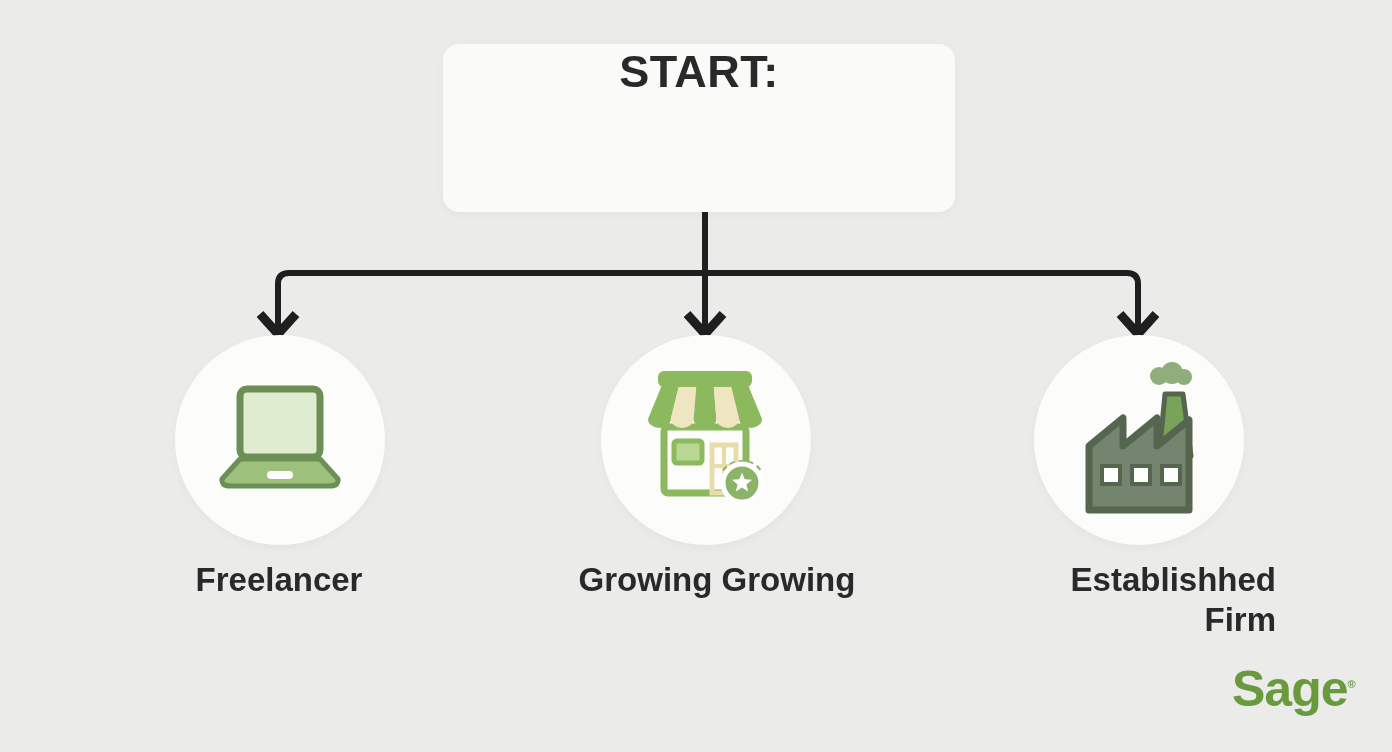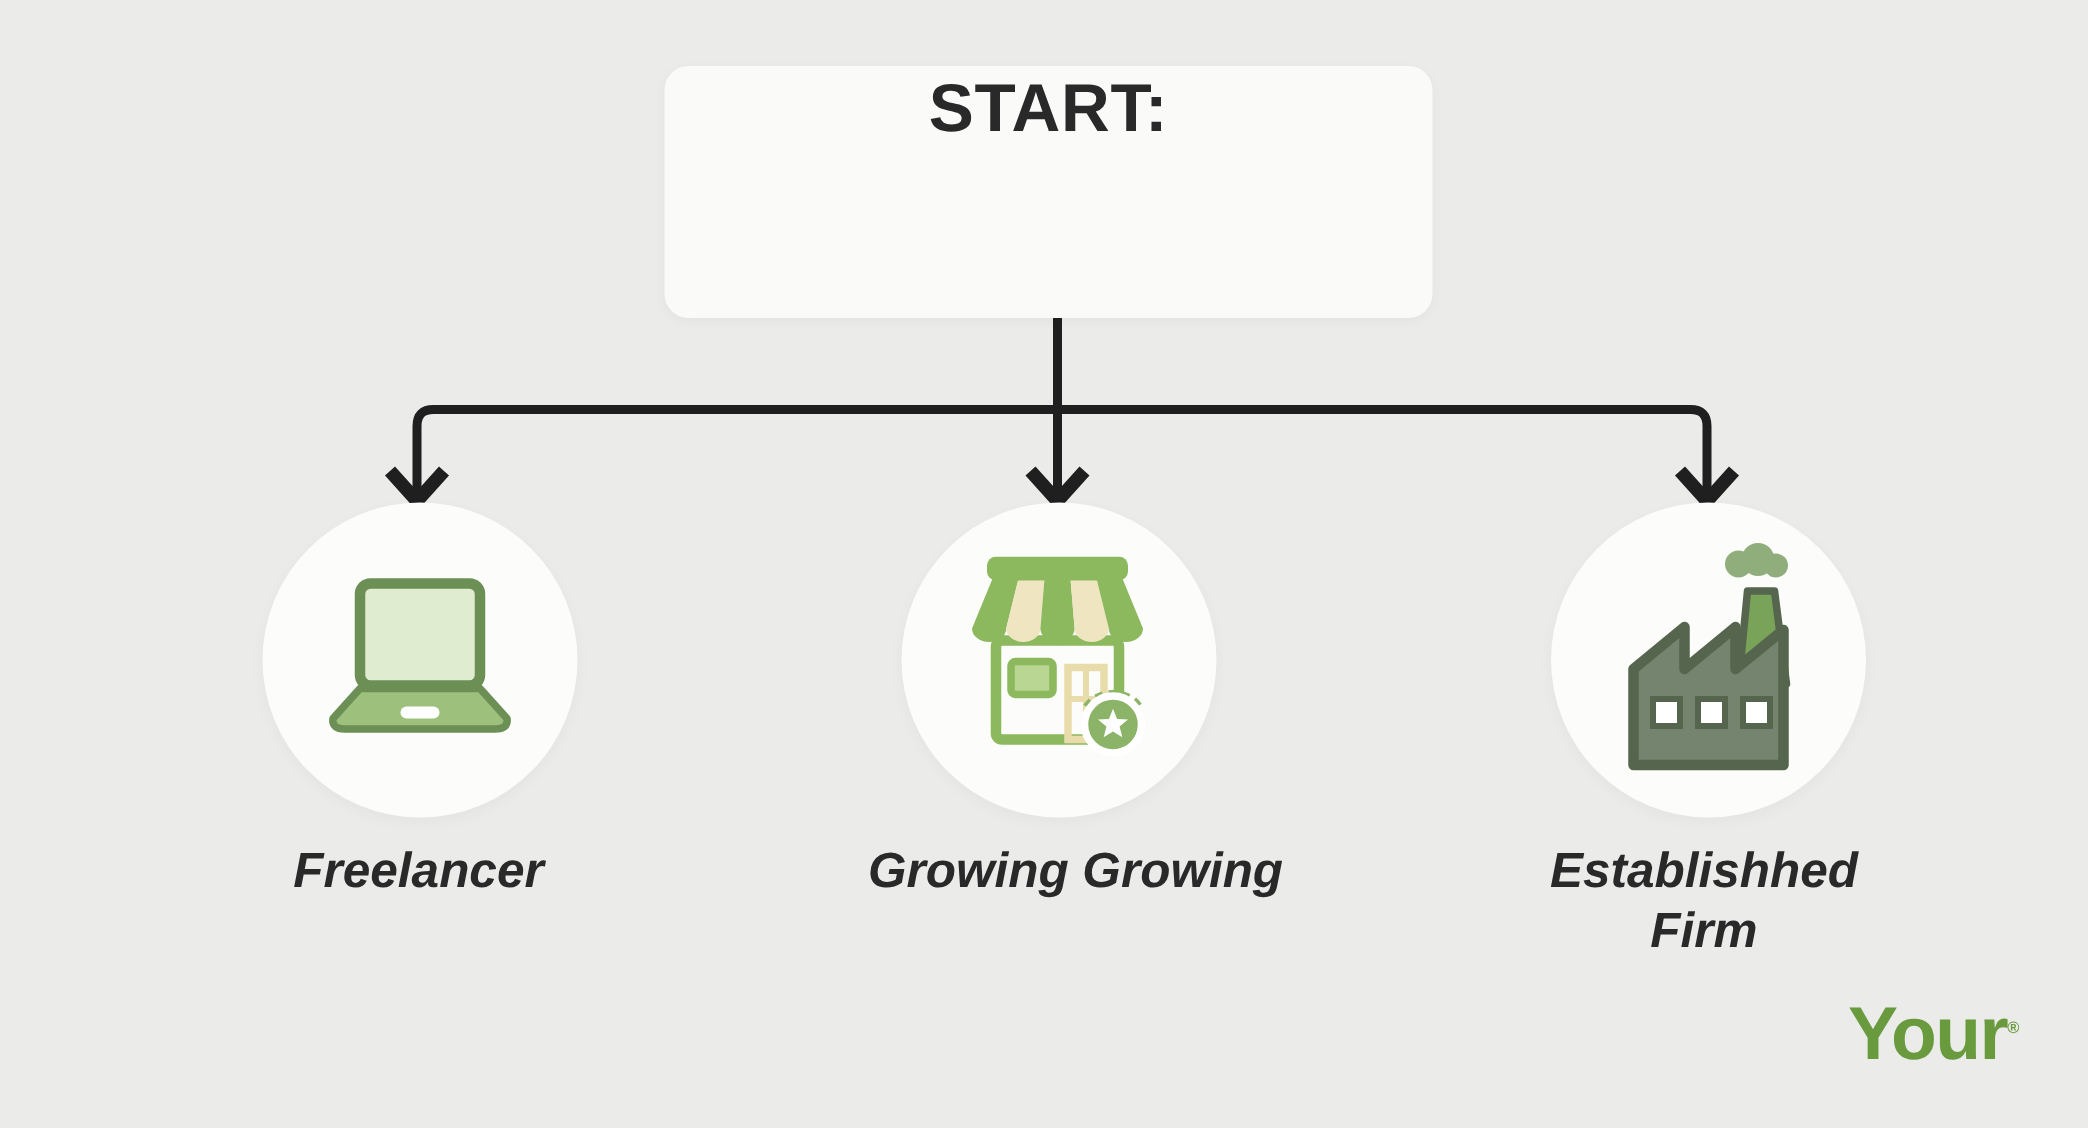--- a/index.html
+++ b/index.html
@@ -55,25 +55,24 @@
   .circle-2 { left: 601px; }
   .circle-3 { left: 1034px; }
   .branch-label {
     position: absolute;
     top: 560px;
     font-size: 33px;
     font-weight: 700;
     line-height: 1.2;
     color: var(--text, #29292a);
     text-align: center;
-    font-style: italic;
   }
   .label-1 { left: 99px;  width: 360px; }
   .label-2 { left: 537px; width: 360px; }
-  .label-3 { left: 996px; width: 280px; }
+  .label-3 { left: 996px; width: 280px; text-align: right; }
   .brand-logo {
     position: absolute;
     left: 1232px; top: 660px;
     color: var(--brand-green, #699b3e);
     font-size: 50px;
     font-weight: 700;
     letter-spacing: -1px;
     white-space: nowrap;
   }
   .brand-mark {
@@ -166,16 +165,16 @@
       <path class="factory-body" d="M16,148 L16,84 L50,56 L50,84 L84,56 L84,84 L116,58 L116,148 Z" stroke-width="7" stroke-linejoin="round"></path>
 
       <rect class="factory-window" x="29" y="104" width="18" height="18" stroke-width="4"></rect>
       <rect class="factory-window" x="59" y="104" width="18" height="18" stroke-width="4"></rect>
       <rect class="factory-window" x="89" y="104" width="18" height="18" stroke-width="4"></rect>
     </svg>
   </div>
   <div class="branch-label label-3">Establishhed Firm</div>
 
   <div class="brand-logo">
-    <span>Your</span><span class="brand-mark">®</span>
+    <span>Sage</span><span class="brand-mark">®</span>
   </div>
 
 </div>
 
 </body></html>

